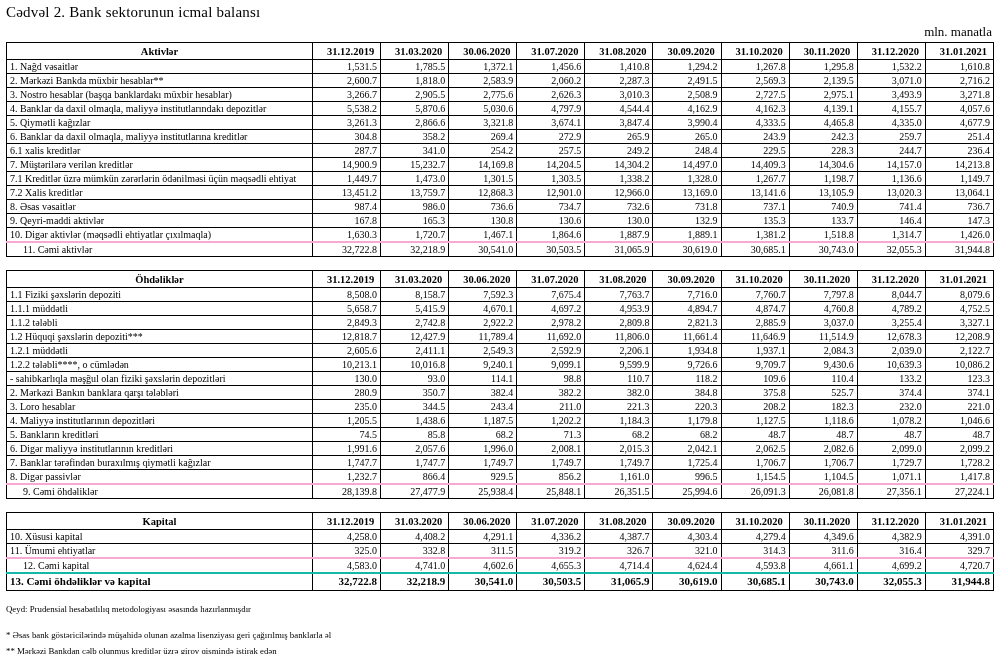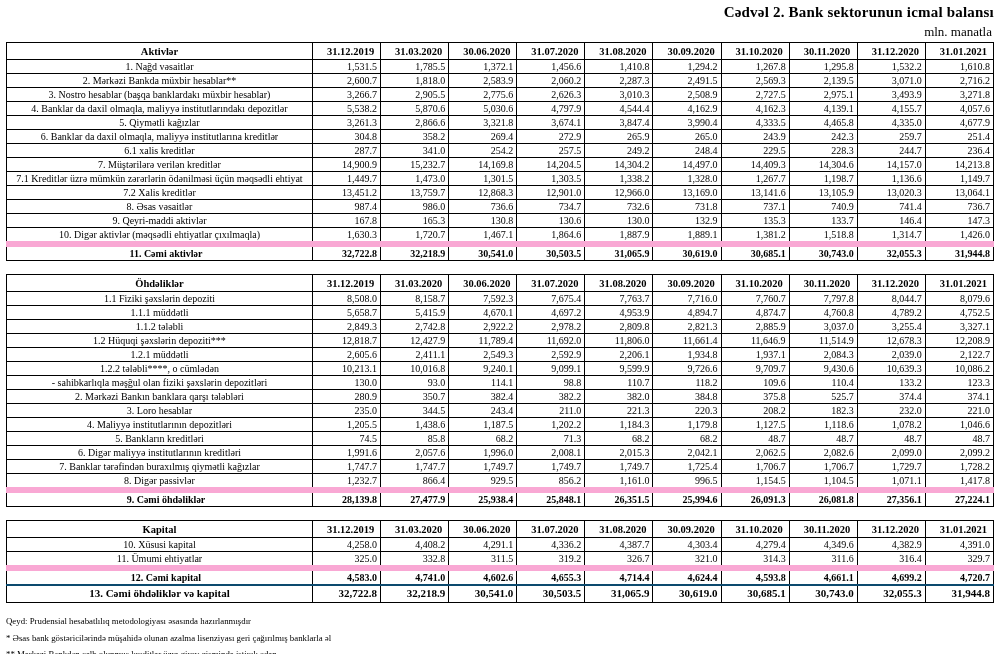--- a/index.html
+++ b/index.html
@@ -1,32 +1,32 @@
 <!DOCTYPE html>
 <html><head>
 <meta charset="utf-8">
 <style>
   html,body { margin:0; padding:0; background:#fff; color:#000; }
   body { width:1000px; height:654px; font-family:"Liberation Serif", serif; -webkit-font-smoothing:antialiased; }
   .page { padding:2px 6px 0 6px; }
-  .title { text-align:right; font-weight:bold; font-size:15px; margin:2px 0 3px 0; letter-spacing:.2px; }
+  .title { text-align:left; font-weight:normal; font-size:15px; margin:2px 0 3px 0; letter-spacing:.2px; }
   .unit { text-align:right; font-size:13px; margin:0 2px 2px 0; }
   table.bal { width:100%; border-collapse:collapse; table-layout:fixed; border:1.6px solid #000; margin-bottom:13px; }
   table.bal col.c-lbl { width:31%; }
   table.bal th { border:1px solid #000; border-bottom:1.6px solid #000; font-weight:bold; font-size:10.5px; text-align:center; height:16px; padding:0 14px; }
   table.bal td { border:1px solid #000; font-size:10px; height:12px; line-height:11.5px; padding:0.5px 3px; vertical-align:middle; }
-  td.lbl { text-align:center; }
+  td.lbl { text-align:left; }
   td.val { text-align:right; padding-right:7px; font-variant-numeric:tabular-nums; }
   td.ind1 { padding-left:20px; }
   td.ind2 { padding-left:11px;margin-left:13px; }
-  tr.total td { font-weight:bold; border-top:6px solid #f9a8d4;padding-left:16px; }
-  tr.grand td { font-weight:bold; font-size:11px; height:15px; border-top:2px solid #0c4a6e; }
+  tr.total td { font-weight:normal; border-top:2px solid #f9a8d4;padding-left:16px; }
+  tr.grand td { font-weight:bold; font-size:11px; height:15px; border-top:2px solid #14b8a6; }
   .footnotes { max-width:748px; margin-top:2px; }
   .fn { font-size:8.8px; line-height:1.25; margin:0 0 5px 0; }
-  .fn.first { margin-bottom:6px; }
+  .fn.first { margin-bottom:15px; }
 </style>
 </head>
 <body>
 
 <div class="page">
   <div class="title">Cədvəl 2. Bank sektorunun icmal balansı</div>
   <div class="unit">mln. manatla</div>
   <div id="tables">
       <table class="bal">
         <colgroup>

